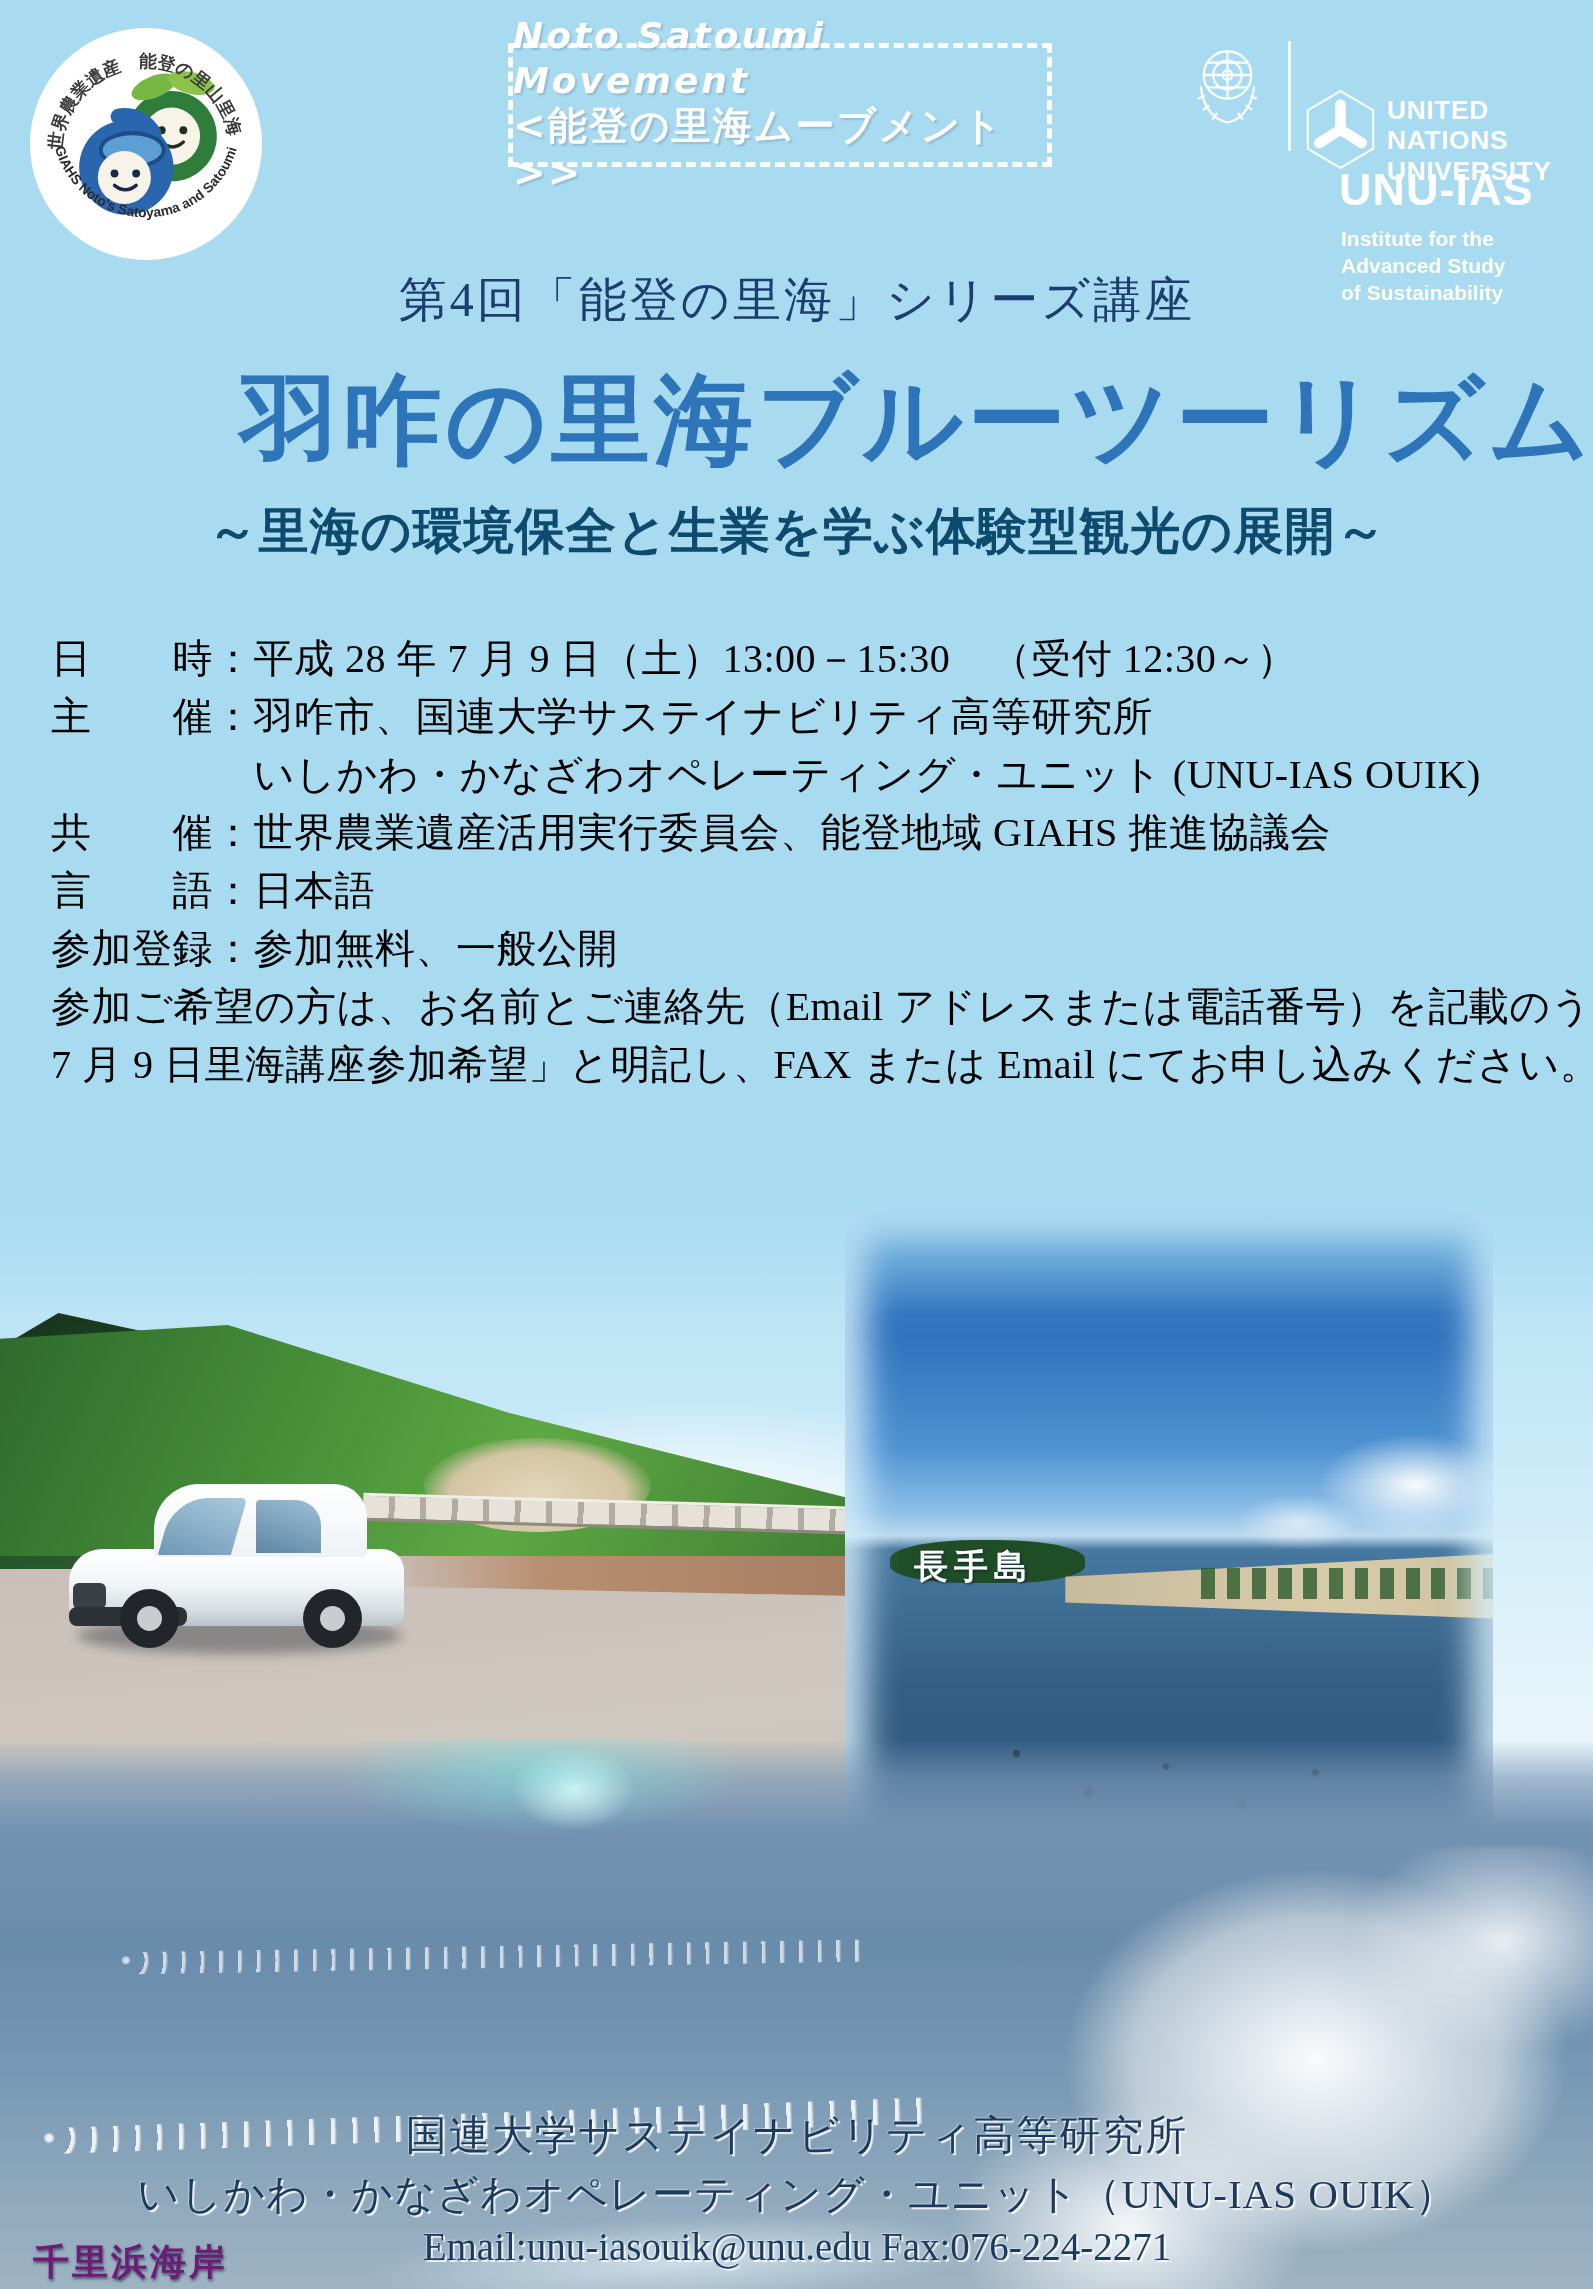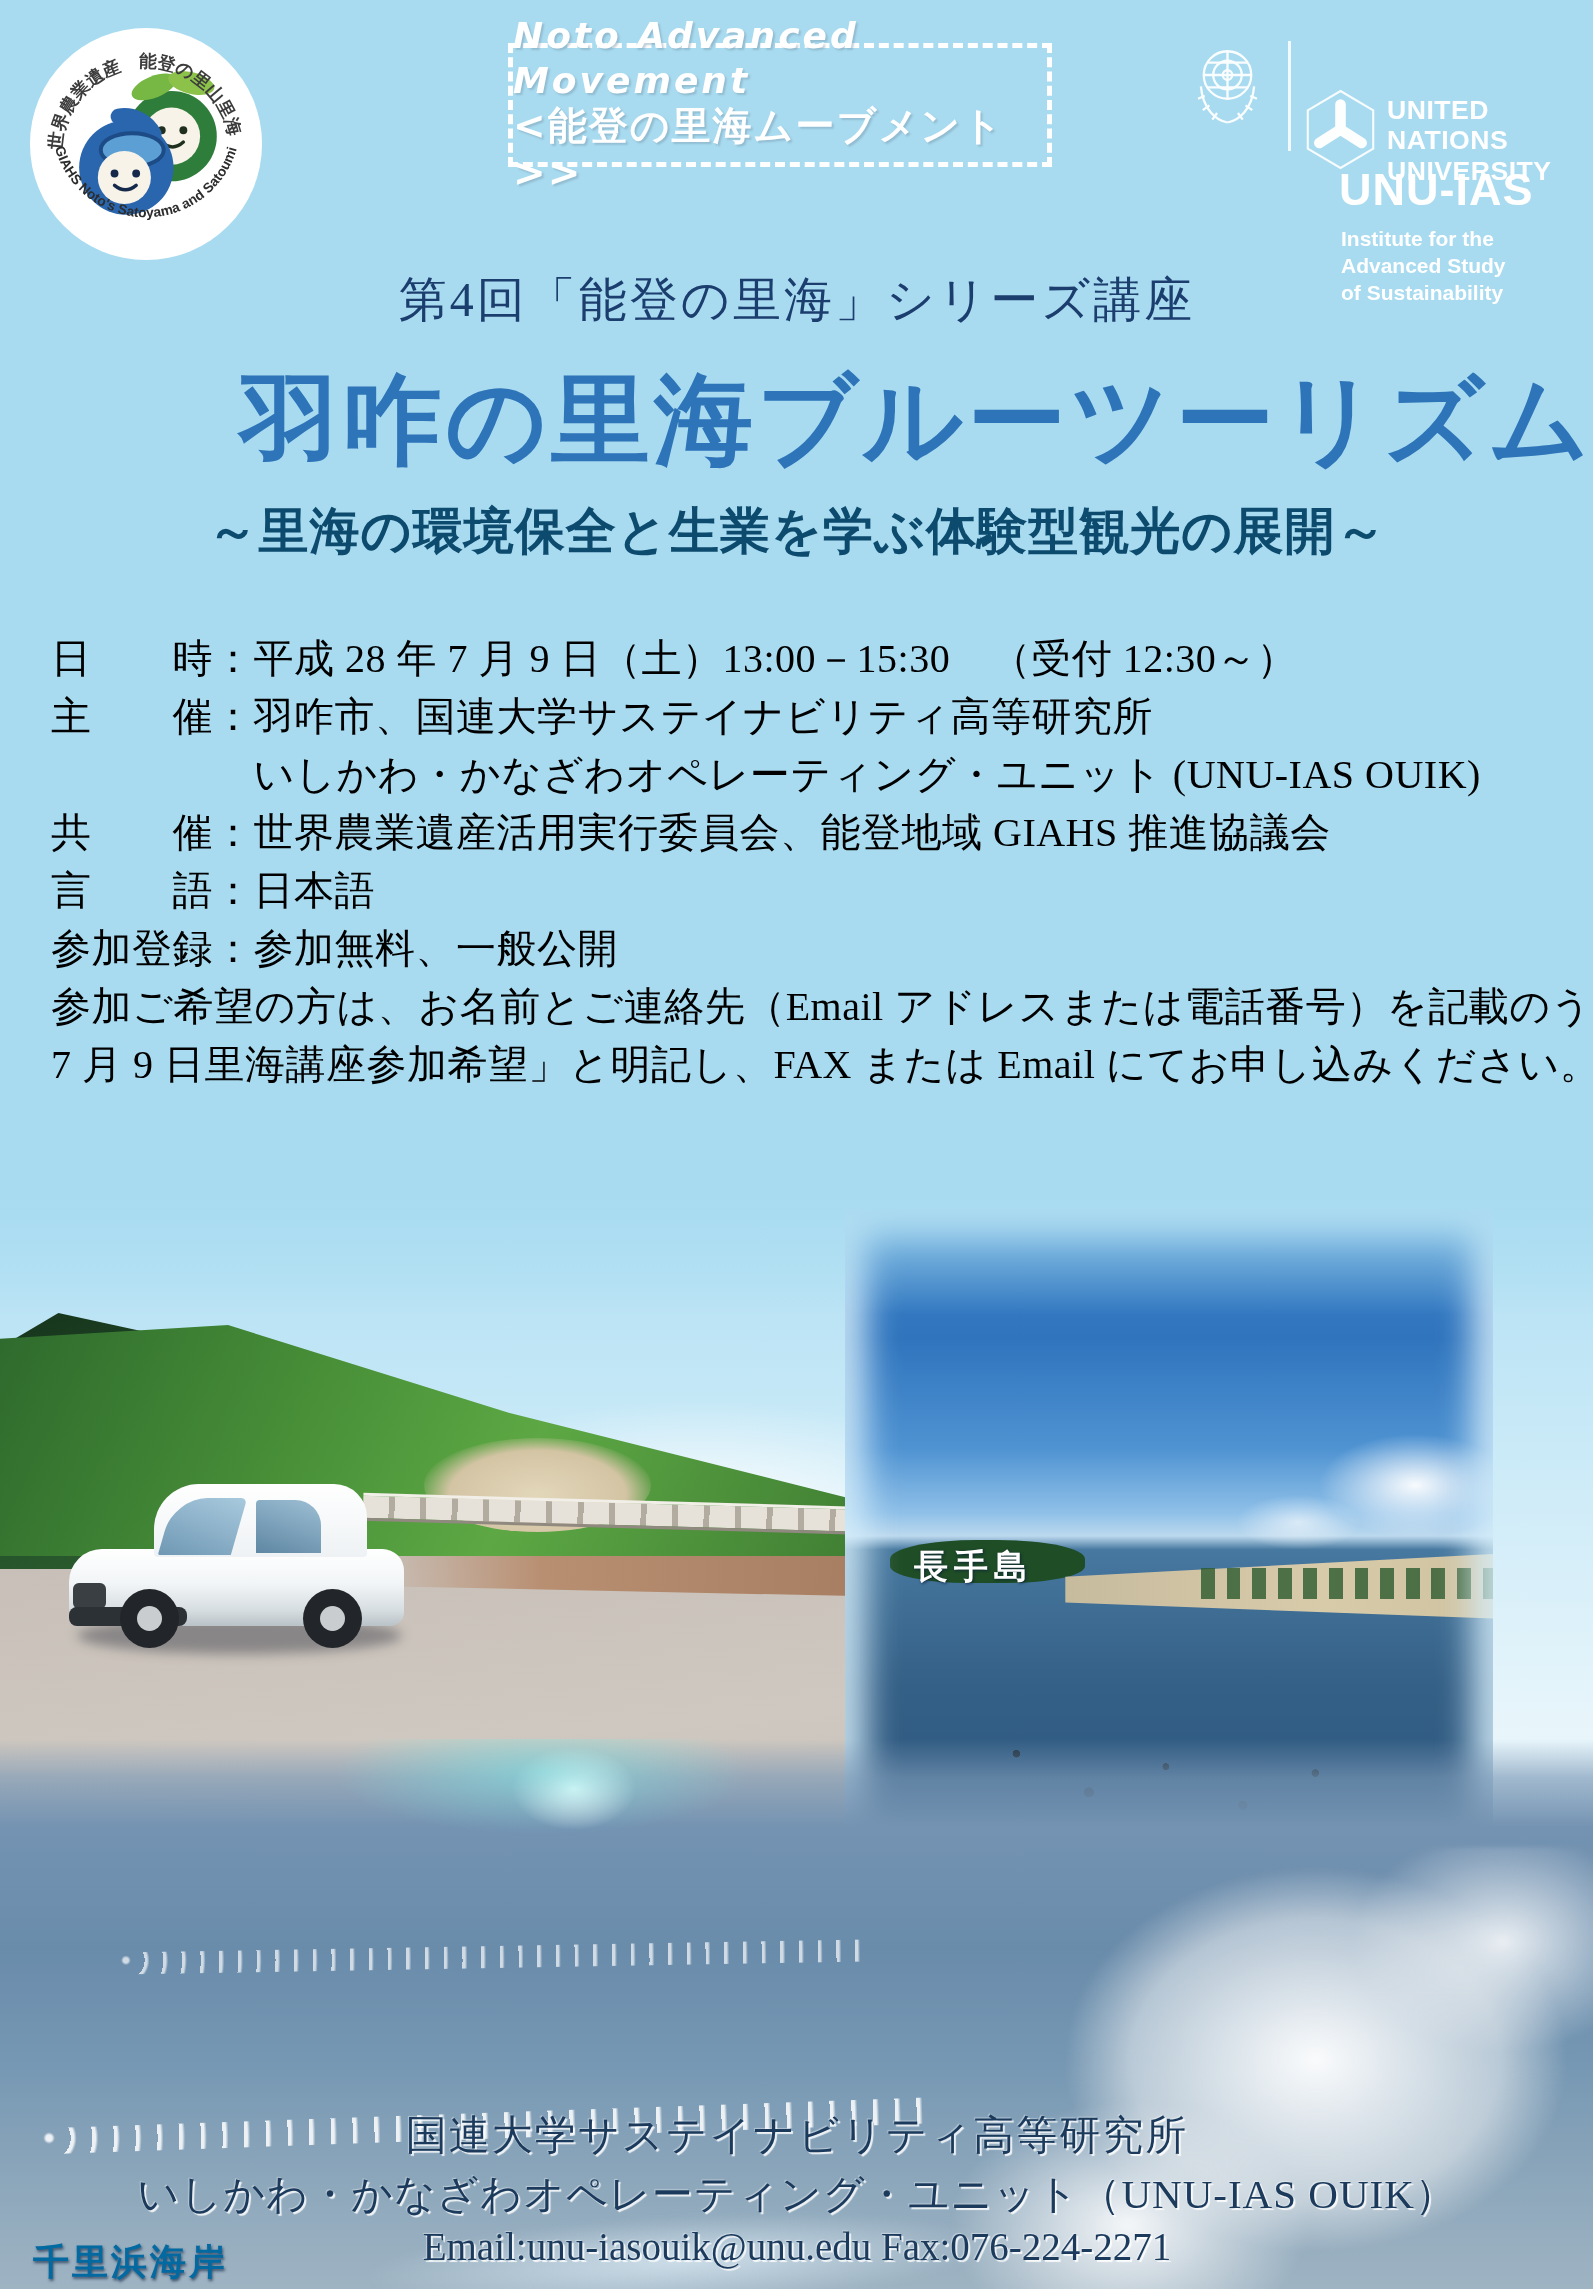--- a/index.html
+++ b/index.html
@@ -127,21 +127,21 @@
     background:radial-gradient(ellipse 414px 59px at 50% 50%, rgba(214,230,240,0.85), rgba(214,230,240,0) 75%);
     filter:blur(3px);}
   .p-fadetop{position:absolute;left:0;top:0;width:1594px;height:128px;
     background:linear-gradient(180deg,#a8dbf0 0%, rgba(168,219,240,0) 100%);}
   
   .footer{position:absolute;left:0;width:100%;text-align:center;color:#1b3a5c;
     text-shadow:2px 2px 1px rgba(255,255,255,0.85), -1px -1px 1px rgba(255,255,255,0.4);}
   .footer.f1{top:2108px;font-size:41px;letter-spacing:2px;}
   .footer.f2{top:2167px;font-size:41px;letter-spacing:1px;}
   .footer.f3{top:2224px;font-size:39px;}
-  .beach-label{position:absolute;left:33px;top:2238px;color:#0369a1;
+  .beach-label{position:absolute;left:33px;top:2238px;color:#701a75;
     font-family:"Liberation Sans",sans-serif;font-weight:bold;font-size:36px;letter-spacing:3px;
     text-shadow:1px 2px 3px rgba(20,40,70,0.7);}
 </style>
 </head>
 <body>
 
 <div class="poster">
 
   <div class="giahs-logo">
     <svg viewBox="0 0 240 240" width="236" height="236">
@@ -169,21 +169,21 @@
       <text font-family="Liberation Sans, sans-serif" font-size="18" fill="#3c3c3c" font-weight="bold">
         <textPath href="#arcTop" startOffset="2">世界農業遺産　能登の里山里海</textPath>
       </text>
       <text font-family="Liberation Sans, sans-serif" font-size="14" fill="#2c2c2c" font-weight="bold">
         <textPath href="#arcBot" startOffset="6">GIAHS  Noto's Satoyama and Satoumi</textPath>
       </text>
     </svg>
   </div>
 
   <div class="header-box">
-    <div class="en">Noto Advanced Movement</div>
+    <div class="en">Noto Satoumi Movement</div>
     <div class="ja">&lt;能登の里海ムーブメント&gt;&gt;</div>
   </div>
 
   <div class="un-cluster">
     <svg class="un-emblem" viewBox="0 0 100 100">
       <g stroke="#ffffff" fill="none" stroke-width="2.4" opacity="0.95">
         <circle cx="50" cy="40" r="25"></circle>
         <circle cx="50" cy="40" r="15"></circle>
         <circle cx="50" cy="40" r="5"></circle>
         <line x1="25" y1="40" x2="75" y2="40"></line>

